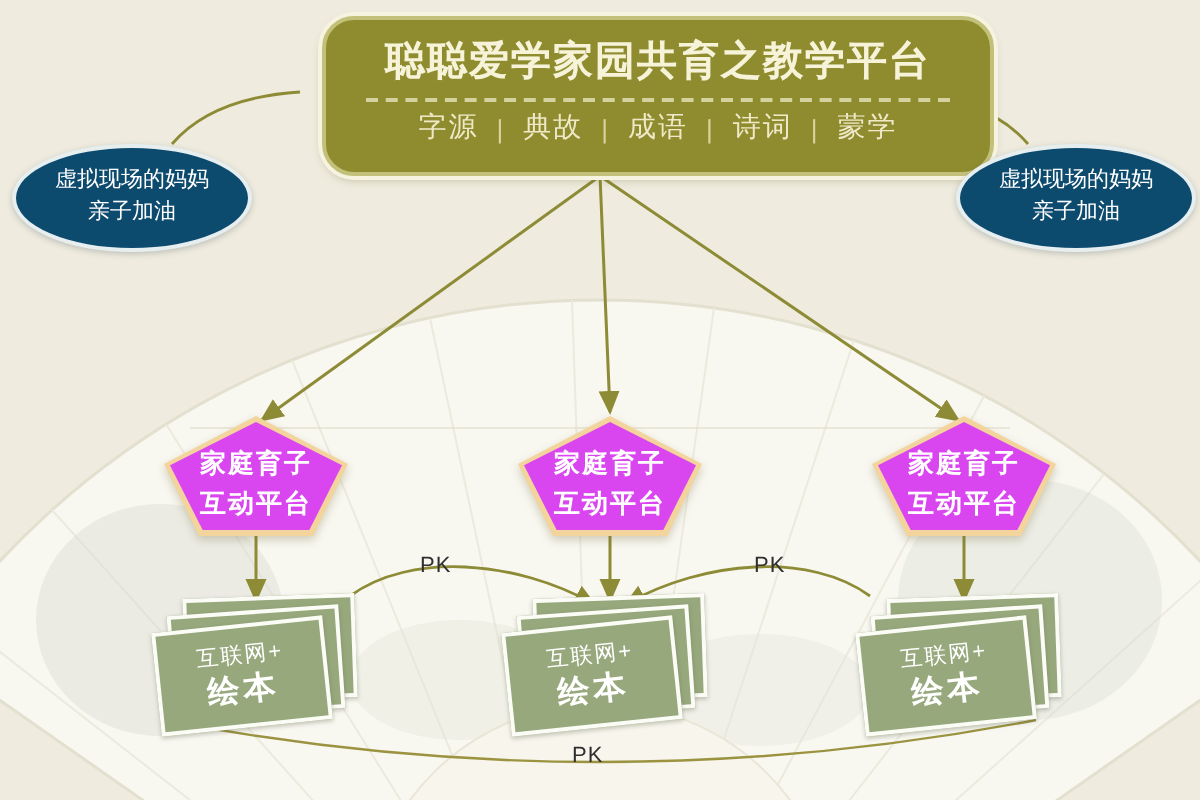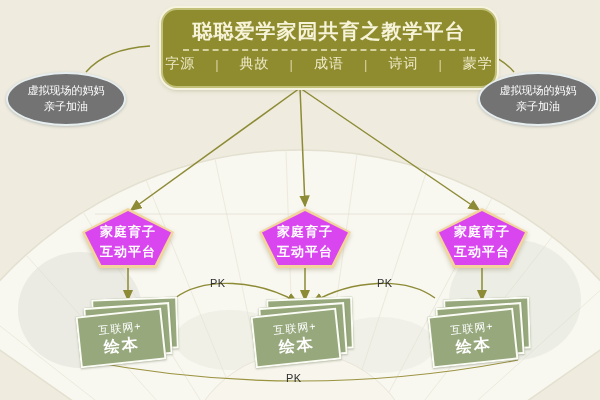--- a/index.html
+++ b/index.html
@@ -19,29 +19,29 @@
     padding-top:9px;z-index:3;margin-left:29px;
   }
   .top-title{
     color:#f7f3d9;font-size:20px;font-weight:bold;letter-spacing:1px;
     line-height:24px;white-space:nowrap;
   }
   .top-divider{
     width:88%;border-top:2px dashed rgba(245,240,210,.7);margin:6px auto 4px;
   }
   .menu-row{
-    display:flex;align-items:center;gap:20px;color:#efe9c8;font-size:14px;
+    display:flex;align-items:center;gap:9px;color:#efe9c8;font-size:14px;
     letter-spacing:1px;white-space:nowrap;
   }
   .menu-sep{color:#d9d3a0;font-size:13px;}
 
   
   .bubble{
     position:absolute;top:72px;width:116px;height:50px;border-radius:50%;
-    background:#737373;border:2px solid #e6eef0;
+    background:#0c4a6e;border:2px solid #e6eef0;
     box-shadow:0 1px 3px rgba(80,90,95,.3);
     color:#ffffff;font-size:11px;line-height:1.45;text-align:center;
     display:flex;flex-direction:column;justify-content:center;z-index:3;
   }
   .bubble.left{left:6px;}
   .bubble.right{left:478px;}
 
   
   .pent{
     position:absolute;width:92px;height:60px;z-index:3;

